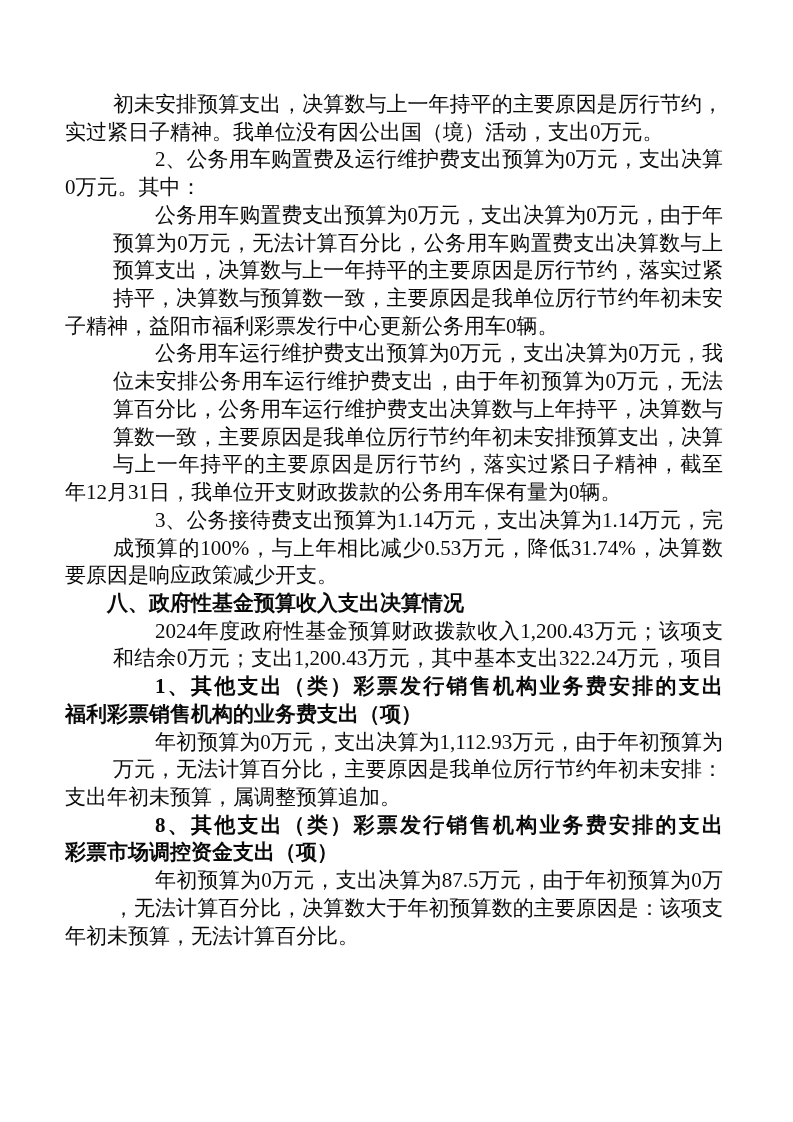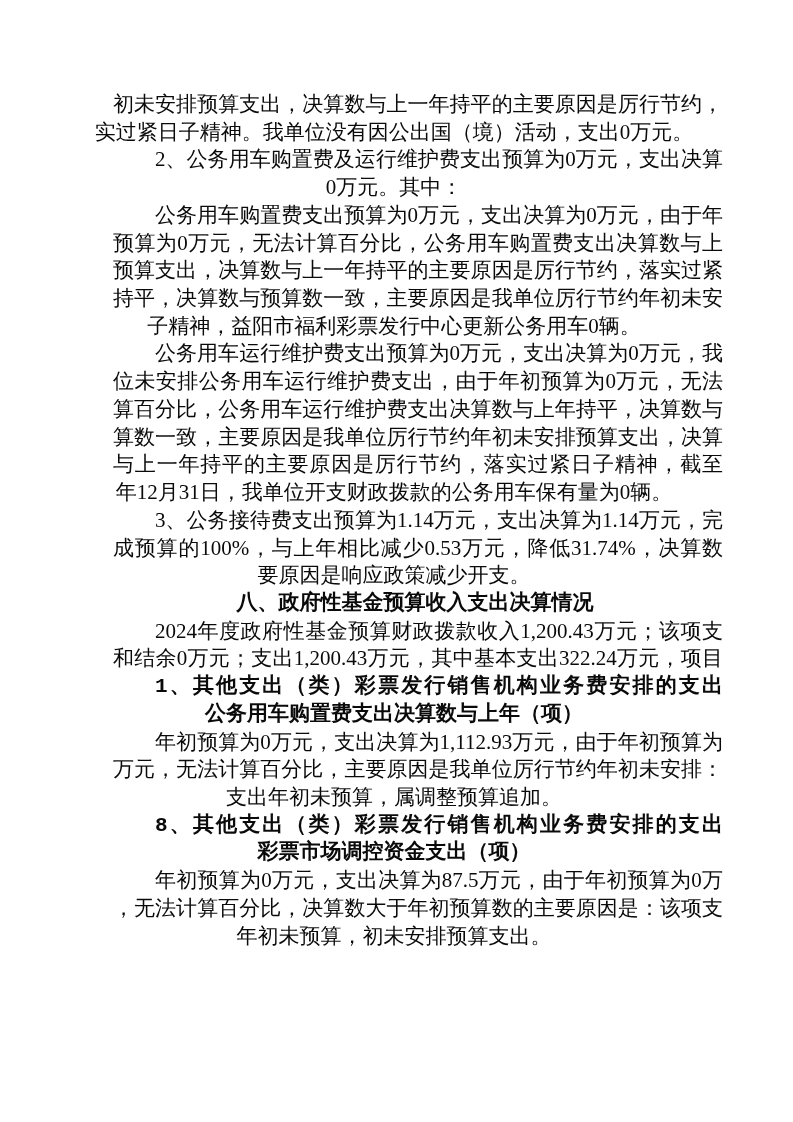--- a/index.html
+++ b/index.html
@@ -26,37 +26,37 @@
   .block {
     margin: 0;
     padding: 0;
   }
   .line {
     font-size: 21px;
     line-height: 27.72px;
     height: 27.72px;
     overflow: hidden;
     white-space: normal;
-    text-align: center;
+    text-align: left;
     letter-spacing: 0;
   }
   
   .line.fill {
     text-align: justify;
     text-align-last: justify;
     text-justify: inter-character;
     margin-left: 48px;
   }
   
   .line.ind {
     text-indent: 2em;
   }
   .block.heading .line {
     font-weight: 700;
-    font-family: Liberation Mono, monospace;
+    font-family: Liberation Serif, serif;
   }
 </style>
 </head>
 <body>
 
 <div class="page">
   <div class="content">
       <div class="block body">
         <div class="line fill">初未安排预算支出，决算数与上一年持平的主要原因是厉行节约，落</div>
         <div class="line">实过紧日子精神。我单位没有因公出国（境）活动，支出0万元。</div>
@@ -87,30 +87,30 @@
       </div>
       <div class="block heading">
         <div class="line ind">八、政府性基金预算收入支出决算情况</div>
       </div>
       <div class="block body">
         <div class="line ind fill">2024年度政府性基金预算财政拨款收入1,200.43万元；该项支出</div>
         <div class="line fill">和结余0万元；支出1,200.43万元，其中基本支出322.24万元，项目</div>
       </div>
       <div class="block heading">
         <div class="line ind fill">1、其他支出（类）彩票发行销售机构业务费安排的支出（款）</div>
-        <div class="line">公务用车购置费支出决算数与上年（项）</div>
+        <div class="line">福利彩票销售机构的业务费支出（项）</div>
       </div>
       <div class="block body">
         <div class="line ind fill">年初预算为0万元，支出决算为1,112.93万元，由于年初预算为0</div>
         <div class="line fill">万元，无法计算百分比，主要原因是我单位厉行节约年初未安排：该项</div>
         <div class="line">支出年初未预算，属调整预算追加。</div>
       </div>
       <div class="block heading">
         <div class="line ind fill">8、其他支出（类）彩票发行销售机构业务费安排的支出（款）</div>
         <div class="line">彩票市场调控资金支出（项）</div>
       </div>
       <div class="block body">
         <div class="line ind fill">年初预算为0万元，支出决算为87.5万元，由于年初预算为0万元</div>
         <div class="line fill">，无法计算百分比，决算数大于年初预算数的主要原因是：该项支出</div>
-        <div class="line">年初未预算，初未安排预算支出。</div>
+        <div class="line">年初未预算，无法计算百分比。</div>
       </div>
     </div>
 </div>
 
 </body></html>

